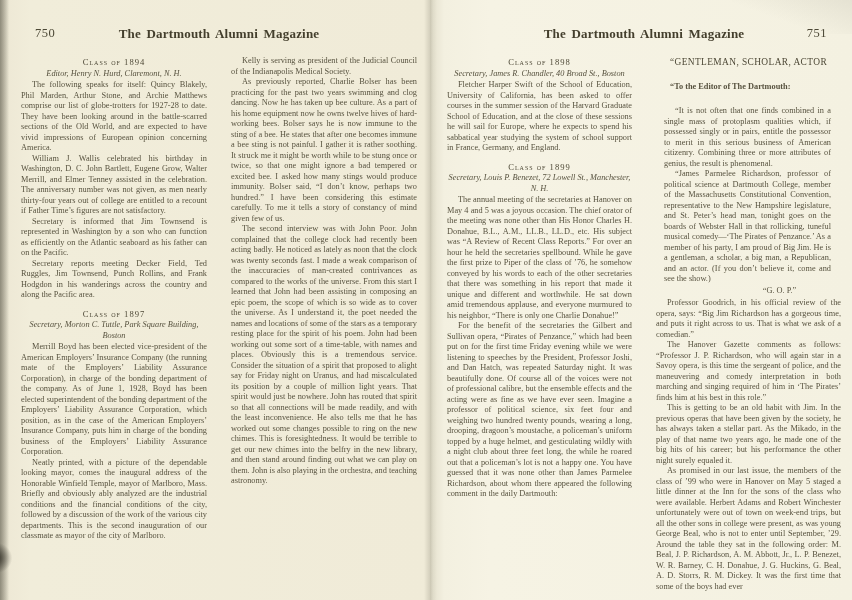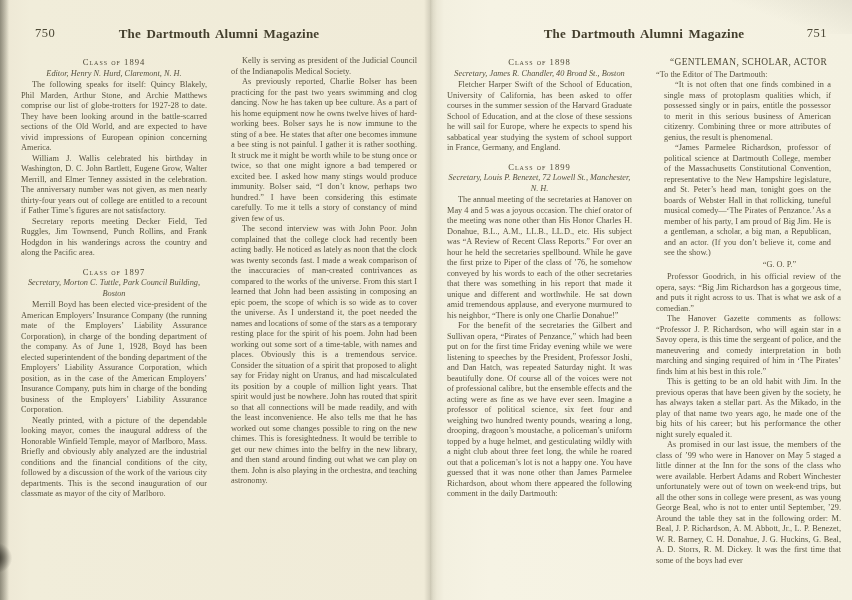--- a/index.html
+++ b/index.html
@@ -59,44 +59,45 @@
   .blk.h{
     font-variant:small-caps;text-align:center;letter-spacing:1px;
     margin:8px 0 1px;color:#4d4836;font-size:8.6px;
   }
   .blk.h:first-child{margin-top:1px;}
   .blk.hq{
     text-align:center;font-size:9.4px;letter-spacing:0.4px;color:#4d4836;
     margin:1px 0 2px;white-space:nowrap;
   }
   .blk.by{font-style:italic;text-align:center;margin:0 0 1px;}
-  .blk.sal{margin:0;}
+  .blk.sal{margin:14px;font-weight:bold;}
   .blk.p{text-align:justify;text-indent:11px;}
   .blk.pq{text-align:justify;text-indent:11px;padding:0 10px 0 8px;}
   .blk.sig{text-align:center;padding-left:62px;margin:1px 0 2px;}
 </style>
 </head>
 <body>
 
 <div class="spread">
 
   <div class="page left">
     <div class="pg-header">
       <span class="pg-num nleft">750</span>
       <div class="pg-title">The Dartmouth Alumni Magazine</div>
     </div>
     <div class="cols">
       <div class="col">
           <div class="blk h">Class of 1894</div>
           <div class="blk by">Editor, Henry N. Hurd, Claremont, N. H.</div>
           <div class="blk p">The following speaks for itself: Quincy Blakely, Phil Marden, Arthur Stone, and Archie Matthews comprise our list of globe-trotters for 1927-28 to date. They have been looking around in the battle-scarred sections of the Old World, and are expected to have vivid impressions of European opinion concerning America.</div>
           <div class="blk p">William J. Wallis celebrated his birthday in Washington, D. C. John Bartlett, Eugene Grow, Walter Merrill, and Elmer Tenney assisted in the celebration. The anniversary number was not given, as men nearly thirty-four years out of college are entitled to a recount if Father Time’s figures are not satisfactory.</div>
+          <div class="blk p">Secretary is informed that Jim Townsend is represented in Washington by a son who can function as efficiently on the Atlantic seaboard as his father can on the Pacific.</div>
           <div class="blk p">Secretary reports meeting Decker Field, Ted Ruggles, Jim Townsend, Punch Rollins, and Frank Hodgdon in his wanderings across the country and along the Pacific area.</div>
           <div class="blk h">Class of 1897</div>
-          <div class="blk by">Secretary, Morton C. Tuttle, Park Council Building, Boston</div>
+          <div class="blk by">Secretary, Morton C. Tuttle, Park Square Building, Boston</div>
           <div class="blk p">Merrill Boyd has been elected vice-president of the American Employers’ Insurance Company (the running mate of the Employers’ Liability Assurance Corporation), in charge of the bonding department of the company. As of June 1, 1928, Boyd has been elected superintendent of the bonding department of the Employers’ Liability Assurance Corporation, which position, as in the case of the American Employers’ Insurance Company, puts him in charge of the bonding business of the Employers’ Liability Assurance Corporation.</div>
           <div class="blk p">Neatly printed, with a picture of the dependable looking mayor, comes the inaugural address of the Honorable Winfield Temple, mayor of Marlboro, Mass. Briefly and obviously ably analyzed are the industrial conditions and the financial conditions of the city, followed by a discussion of the work of the various city departments. This is the second inauguration of our classmate as mayor of the city of Marlboro.</div>
         </div>
       <div class="col">
           <div class="blk p">Kelly is serving as president of the Judicial Council of the Indianapolis Medical Society.</div>
           <div class="blk p">As previously reported, Charlie Bolser has been practicing for the past two years swimming and clog dancing. Now he has taken up bee culture. As a part of his home equipment now he owns twelve hives of hard-working bees. Bolser says he is now immune to the sting of a bee. He states that after one becomes immune a bee sting is not painful. I gather it is rather soothing. It struck me it might be worth while to be stung once or twice, so that one might ignore a bad tempered or excited bee. I asked how many stings would produce immunity. Bolser said, “I don’t know, perhaps two hundred.” I have been considering this estimate carefully. To me it tells a story of constancy of mind given few of us.</div>
           <div class="blk p">The second interview was with John Poor. John complained that the college clock had recently been acting badly. He noticed as lately as noon that the clock was twenty seconds fast. I made a weak comparison of the inaccuracies of man-created contrivances as compared to the works of the universe. From this start I learned that John had been assisting in composing an epic poem, the scope of which is so wide as to cover the universe. As I understand it, the poet needed the names and locations of some of the stars as a temporary resting place for the spirit of his poem. John had been working out some sort of a time-table, with names and places. Obviously this is a tremendous service. Consider the situation of a spirit that proposed to alight say for Friday night on Uranus, and had miscalculated its position by a couple of million light years. That spirit would just be nowhere. John has routed that spirit so that all connections will be made readily, and with the least inconvenience. He also tells me that he has worked out some changes possible to ring on the new chimes. This is foresightedness. It would be terrible to get our new chimes into the belfry in the new library, and then stand around finding out what we can play on them. John is also playing in the orchestra, and teaching astronomy.</div>
         </div>
     </div>
   </div>

